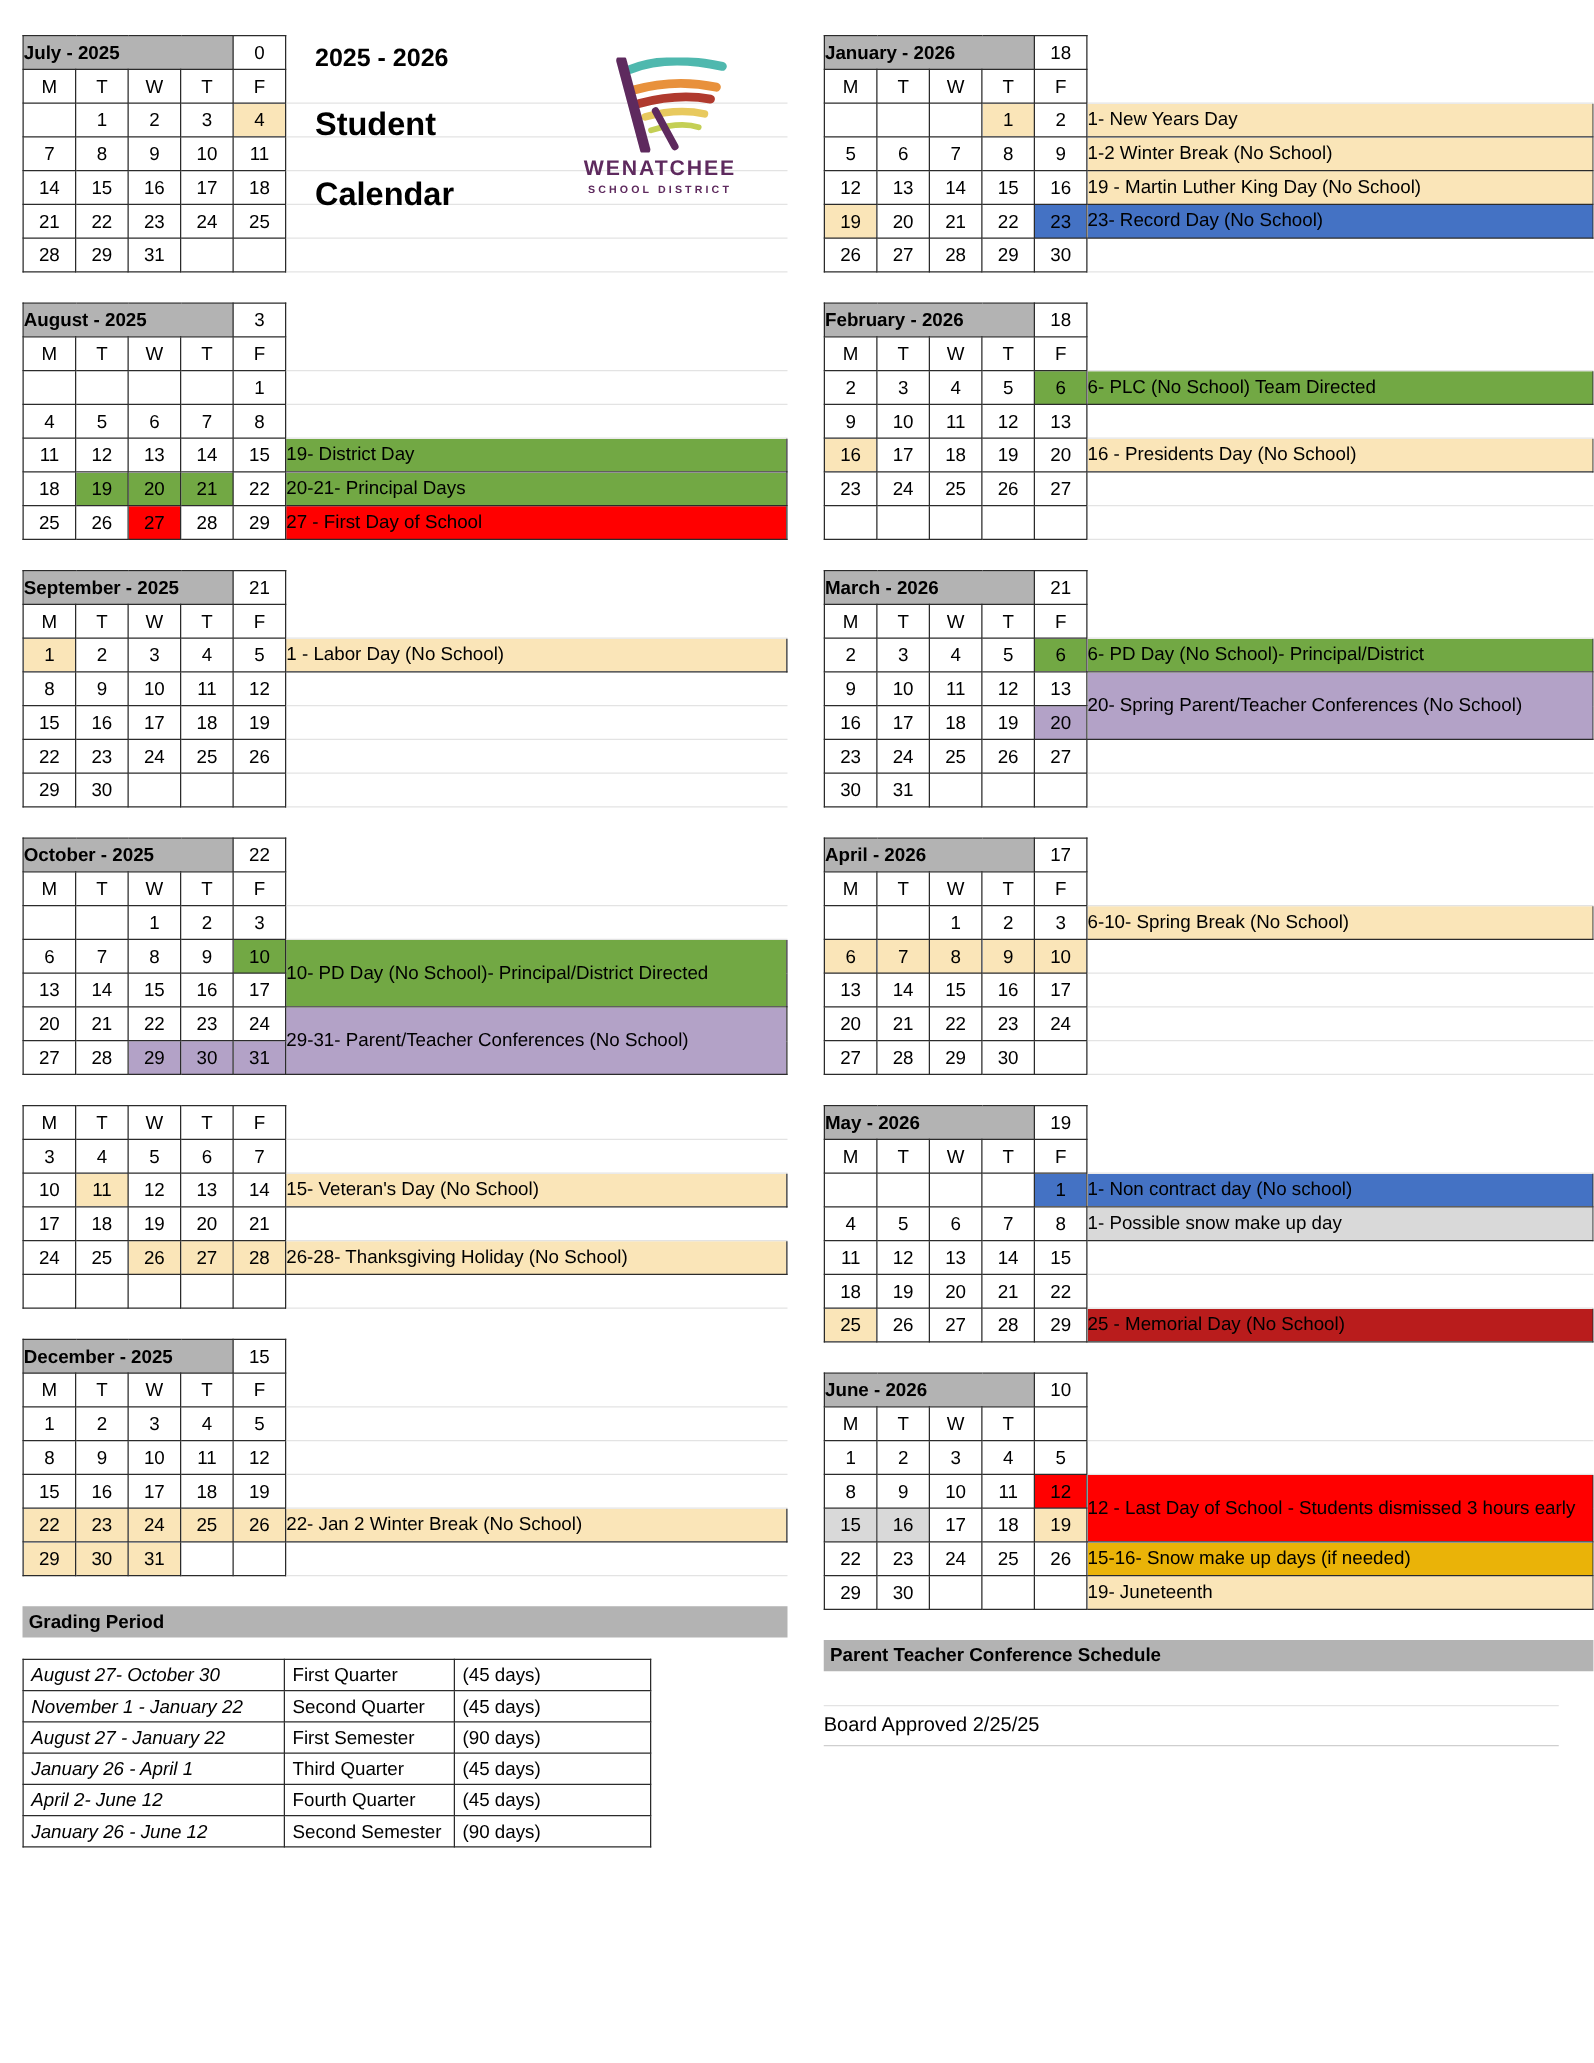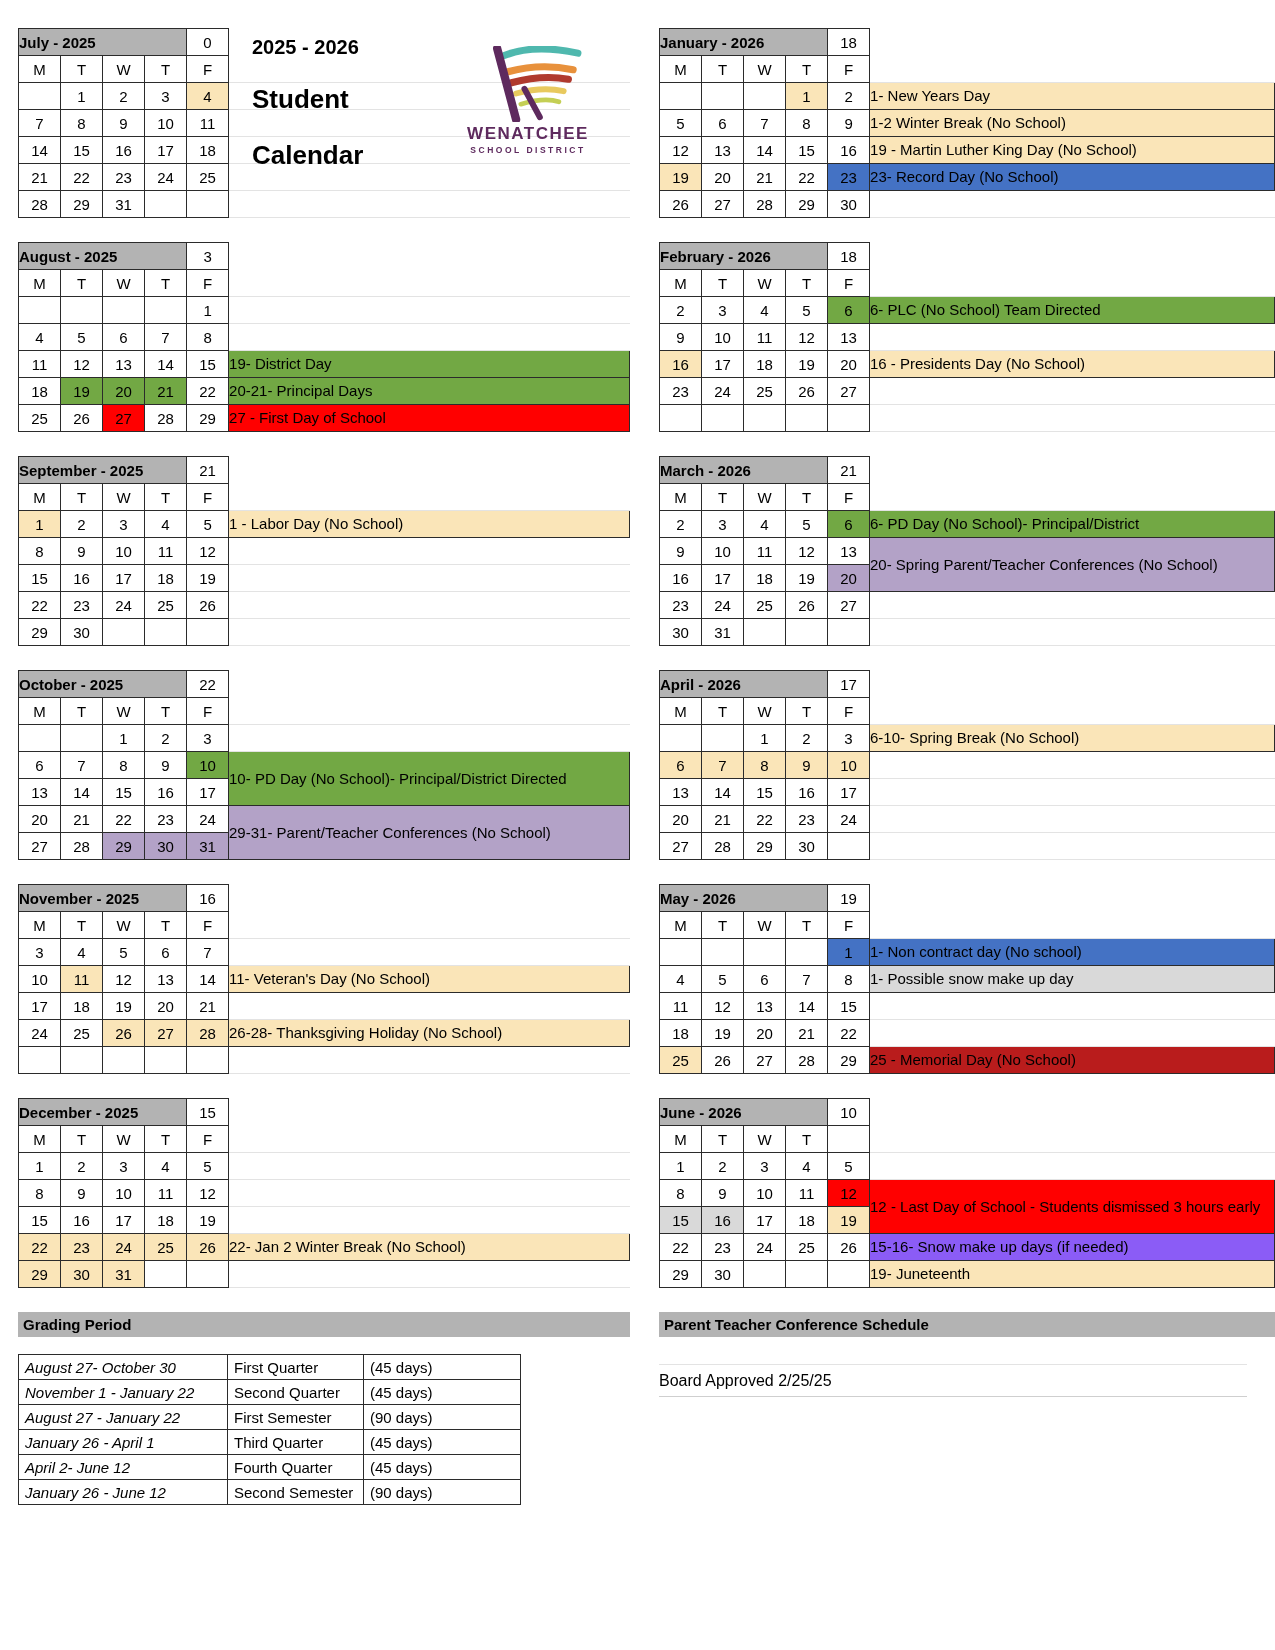--- a/index.html
+++ b/index.html
@@ -305,25 +305,20 @@
             <colgroup>
               <col class="daycol" style="width: 42px;">
               <col class="daycol" style="width: 42px;">
               <col class="daycol" style="width: 42px;">
               <col class="daycol" style="width: 42px;">
               <col class="daycol" style="width: 42px;">
               <col>
             </colgroup>
             <tbody>
               <tr>
-                <td class="mtitle" colspan="4">November - 2025</td>
-                <td class="mcount">16</td>
-                <td class="evt-space"></td>
-              </tr>
-              <tr>
                 <td class="dh">M</td>
                 <td class="dh">T</td>
                 <td class="dh">W</td>
                 <td class="dh">T</td>
                 <td class="dh">F</td>
                 <td class="evtblank"></td>
               </tr>
               <tr>
                 <td class="dc">3</td>
                 <td class="dc">4</td>
@@ -331,21 +326,21 @@
                 <td class="dc">6</td>
                 <td class="dc">7</td>
                 <td class="evtblank"></td>
               </tr>
               <tr>
                 <td class="dc">10</td>
                 <td class="dc" style="background: rgb(250, 229, 184);">11</td>
                 <td class="dc">12</td>
                 <td class="dc">13</td>
                 <td class="dc">14</td>
-                <td class="evt" rowspan="1" style="background: rgb(250, 229, 184);">11- Veteran's Day  (No School)</td>
+                <td class="evt" rowspan="1" style="background: rgb(250, 229, 184);">15- Veteran's Day  (No School)</td>
               </tr>
               <tr>
                 <td class="dc">17</td>
                 <td class="dc">18</td>
                 <td class="dc">19</td>
                 <td class="dc">20</td>
                 <td class="dc">21</td>
                 <td class="evtblank"></td>
               </tr>
               <tr>
@@ -844,21 +839,21 @@
                 <td class="dc">17</td>
                 <td class="dc">18</td>
                 <td class="dc" style="background: rgb(250, 229, 184);">19</td>
               </tr>
               <tr>
                 <td class="dc">22</td>
                 <td class="dc">23</td>
                 <td class="dc">24</td>
                 <td class="dc">25</td>
                 <td class="dc">26</td>
-                <td class="evt" rowspan="1" style="background: #8b5cf6;">15-16- Snow make up days (if needed)</td>
+                <td class="evt" rowspan="1" style="background: #eab308;">15-16- Snow make up days (if needed)</td>
               </tr>
               <tr>
                 <td class="dc">29</td>
                 <td class="dc">30</td>
                 <td class="dc"></td>
                 <td class="dc"></td>
                 <td class="dc"></td>
                 <td class="evt" rowspan="1" style="background: rgb(250, 229, 184);">19- Juneteenth</td>
               </tr>
             </tbody>

